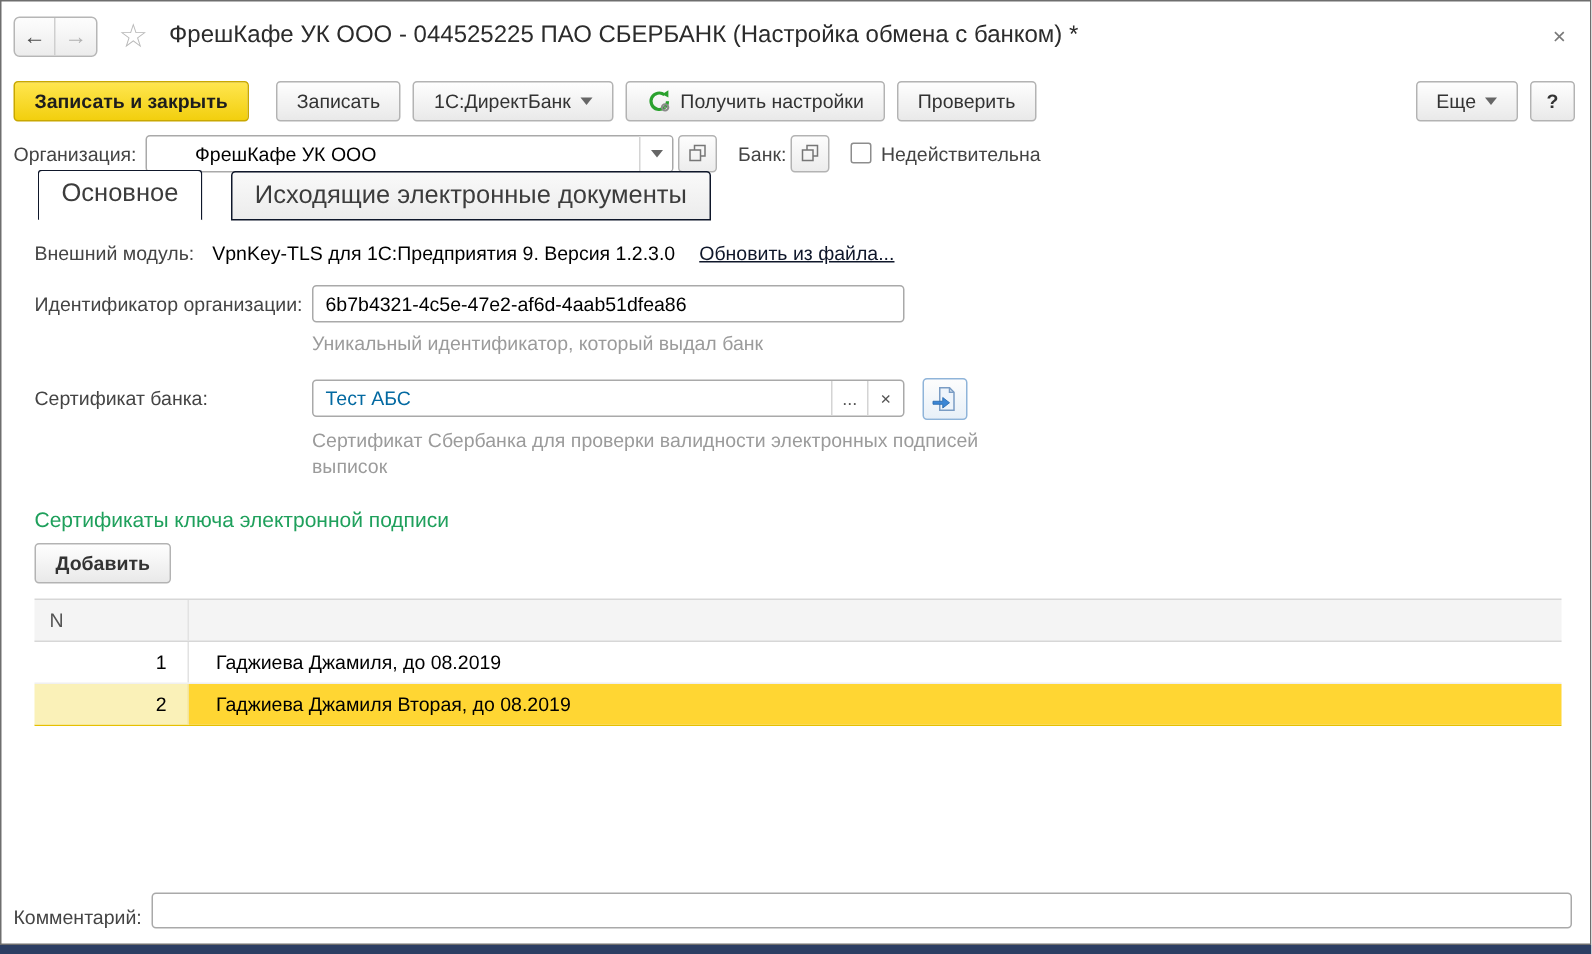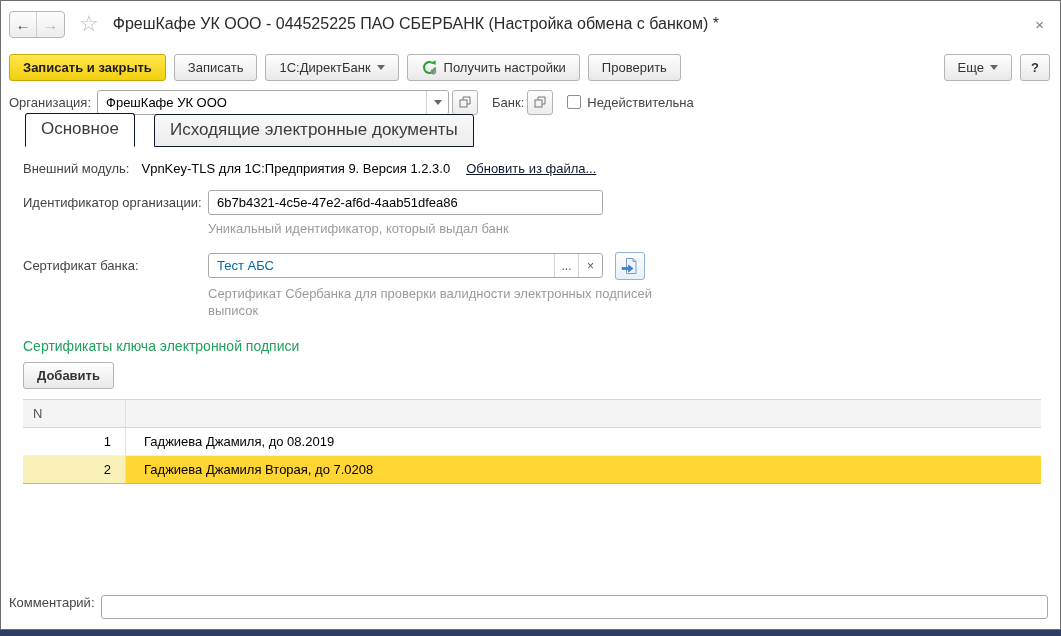--- a/index.html
+++ b/index.html
@@ -48,39 +48,41 @@
   }
   .btn {
     height: 27px; padding: 0 13px; border: 1px solid #b3b3b3; border-radius: 3px;
     background: linear-gradient(#fefefe,#e9e9e9); font-family: inherit;
     font-size: 13px; color: #333; display: inline-flex; align-items: center;
     gap: 6px; white-space: nowrap; cursor: default;
   }
   .btn-primary {
     background: linear-gradient(#ffe64f,#f2cf0e);
     border-color: #c9a800; font-weight: bold; color: #1d1d1d;
+    margin-right: 10px;
   }
   .caret {
     width: 0; height: 0; border-left: 4px solid transparent;
     border-right: 4px solid transparent; border-top: 5px solid #666;
     display: inline-block;
   }
   .spacer { flex: 1; }
   .btn-help { width: 30px; justify-content: center; font-weight: bold; }
 
   
   .fieldrow {
     height: 30px; display: flex; align-items: center;
     padding: 0 10px 0 8px; flex: none; font-size: 13px;
   }
   .flabel { color: #444; white-space: nowrap; }
   .combo {
     display: flex; align-items: center; height: 25px;
     border: 1px solid #a9a9a9; border-radius: 3px; background: #fff;
     overflow: hidden;
+    padding-left: 24px;
   }
   .combo .val { flex: 1; padding: 0 8px; font-size: 13px; color: #000; white-space: nowrap; overflow: hidden; }
   .combo .cbtn {
     width: 22px; height: 100%; display: flex; align-items: center;
     justify-content: center; border-left: 1px solid #d4d4d4; background: #fff;
     cursor: default;
   }
   .sqbtn {
     width: 26px; height: 25px; border: 1px solid #b3b3b3; border-radius: 3px;
     background: linear-gradient(#fdfdfd,#ececec); display: flex;
@@ -150,21 +152,21 @@
   .th-n, .td-n { width: 103px; flex: none; text-align: left; border-right: 1px solid #e2e2e2; }
   .td-n { text-align: right; padding-right: 14px; color: #000; }
   .th-cert, .td-cert { flex: 1; padding-left: 18px; }
   .trow { display: flex; border-bottom: 1px solid #f0f0f0; background: #fff; color: #000; }
   .trow.selected { border-bottom: 1px solid #e6c000; }
   .trow.selected .td-n { background: #faf1b8; border-right-color: #f3e49a; }
   .trow.selected .td-cert { background: #ffd633; }
 
   
   .comment-row {
-    flex: none; display: flex; align-items: flex-start; gap: 6px;
+    flex: none; display: flex; align-items: flex-end; gap: 6px;
     padding: 0 12px 10px 8px; font-size: 13px;
   }
   .comment-row .txt { flex: 1; height: 24px; }
 
   svg { display: block; }
 </style>
 </head>
 <body>
 
 <div class="window">
@@ -285,21 +287,21 @@
       <div class="thead">
         <div class="th th-n">N</div>
       </div>
       <div>
           <div class="trow">
             <div class="td td-n">1</div>
             <div class="td td-cert">Гаджиева Джамиля, до 08.2019</div>
           </div>
           <div class="trow selected">
             <div class="td td-n">2</div>
-            <div class="td td-cert">Гаджиева Джамиля Вторая, до 7.0208</div>
+            <div class="td td-cert">Гаджиева Джамиля Вторая, до 08.2019</div>
           </div>
         </div>
     </div>
 
   </div>
 
   <div class="comment-row">
     <span class="flabel">Комментарий:</span>
     <input class="txt" value="" style="">
   </div>

